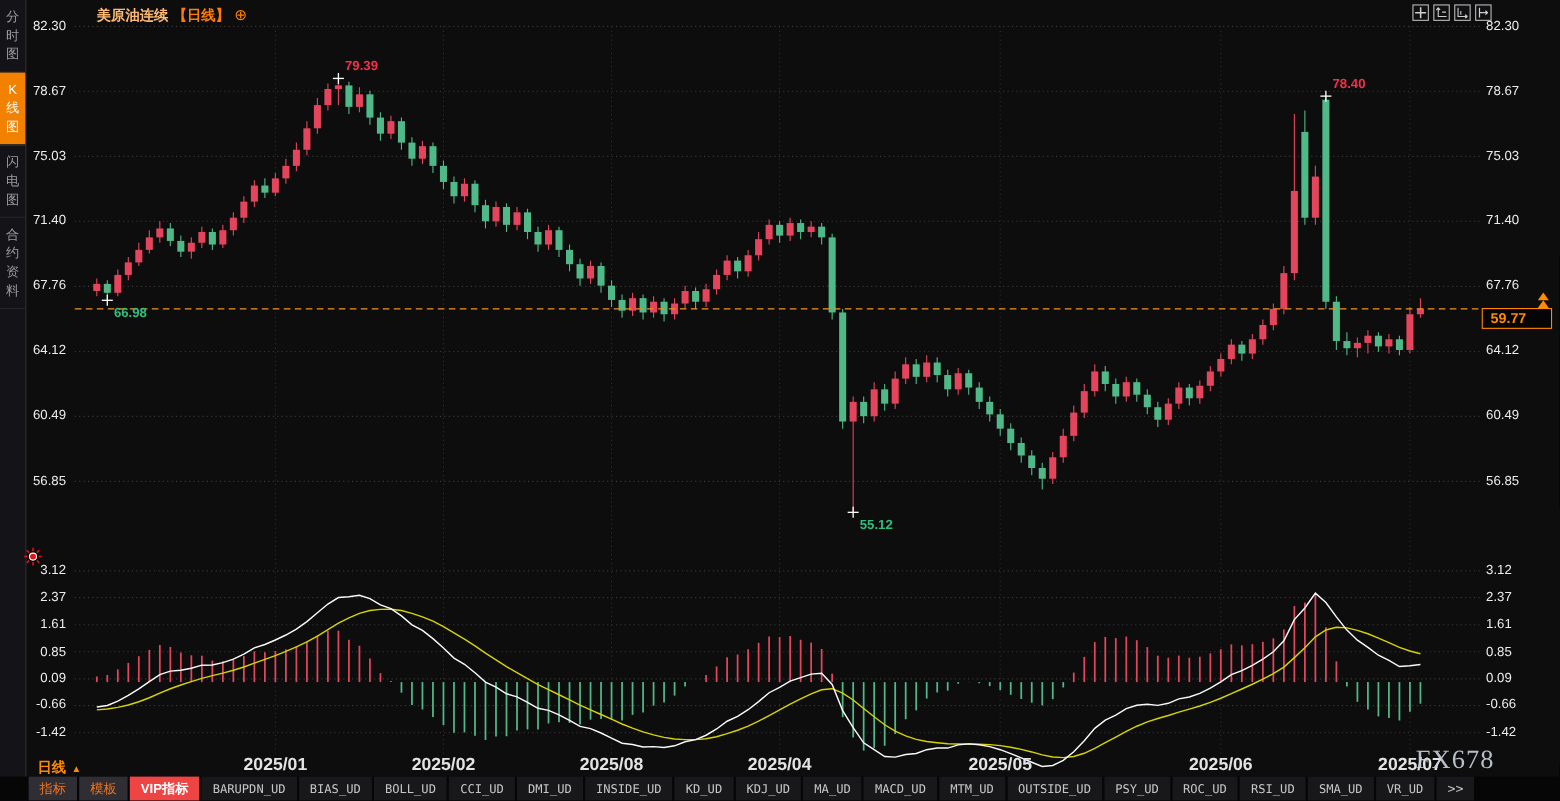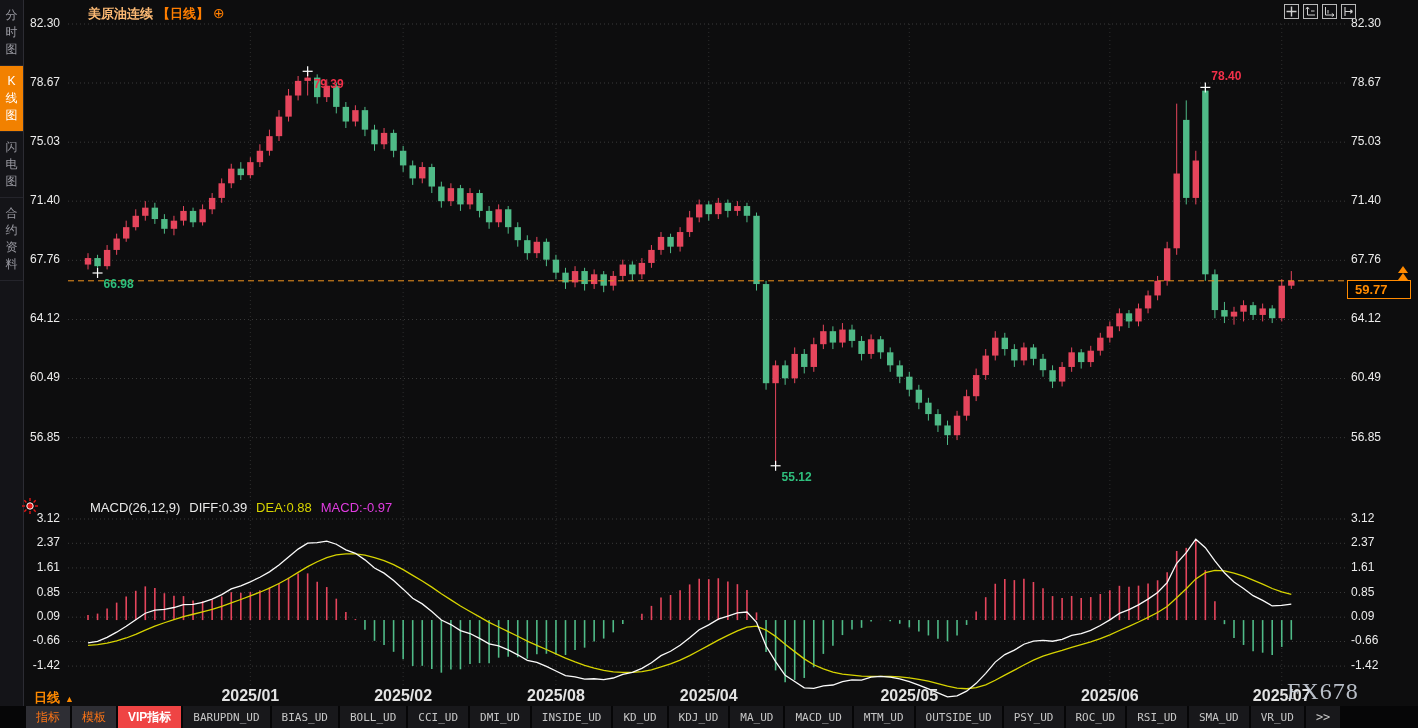--- a/index.html
+++ b/index.html
@@ -537,23 +537,20 @@
           <line x1="14" y1="9" x2="17" y2="9"></line>
         <line x1="3.3" y1="3.3" x2="5.4" y2="5.4"></line>
           <line x1="12.6" y1="12.6" x2="14.7" y2="14.7"></line>
         <line x1="14.7" y1="3.3" x2="12.6" y2="5.4"></line>
           <line x1="5.4" y1="12.6" x2="3.3" y2="14.7"></line>
       </g>
       <circle cx="9" cy="9" r="3.2" fill="#e01515" stroke="#fff" stroke-width="1"></circle>
     </svg>
   </div>
 
-  <div id="macdhdr">
-    <span class="c-white">MACD(26,12,9)</span><span class="c-white">DIFF:0.39</span><span class="c-yel">DEA:0.88</span><span class="c-mag">MACD:-0.97</span>
-  </div>
 
   <div id="pricebox">59.77</div>
   <div class="tri" style="left:1398px;top:266px;"></div>
   <div class="tri" style="left:1398px;top:273px;"></div>
 
   <div id="period">
     <span>日线</span><span class="arrow">▲</span>
   </div>
 
   <div id="tabbar">
@@ -611,17 +608,17 @@
     <div class="axlab r" style="top: 633.472px;">-0.66</div>
     <div class="axlab l" style="top: 658.096px;">-1.42</div>
     <div class="axlab r" style="top: 658.096px;">-1.42</div>
     <div class="xlab" style="left: 218.35px;">2025/01</div>
     <div class="xlab" style="left: 371.15px;">2025/02</div>
     <div class="xlab" style="left: 523.95px;">2025/08</div>
     <div class="xlab" style="left: 676.75px;">2025/04</div>
     <div class="xlab" style="left: 877.3px;">2025/05</div>
     <div class="xlab" style="left: 1077.85px;">2025/06</div>
     <div class="xlab" style="left: 1249.75px;">2025/07</div>
-    <div class="ann hi" style="left: 313.65px; top: 53.2975px; margin-top: 24px;">79.39</div>
+    <div class="ann hi" style="left: 313.65px; top: 53.2975px;">79.39</div>
     <div class="ann lo" style="left: 103.55px; top: 277.003px;">66.98</div>
     <div class="ann hi" style="left: 1211.35px; top: 69.3884px;">78.40</div>
     <div class="ann lo" style="left: 781.6px; top: 469.769px;">55.12</div>
   </div>
 
 </body></html>

